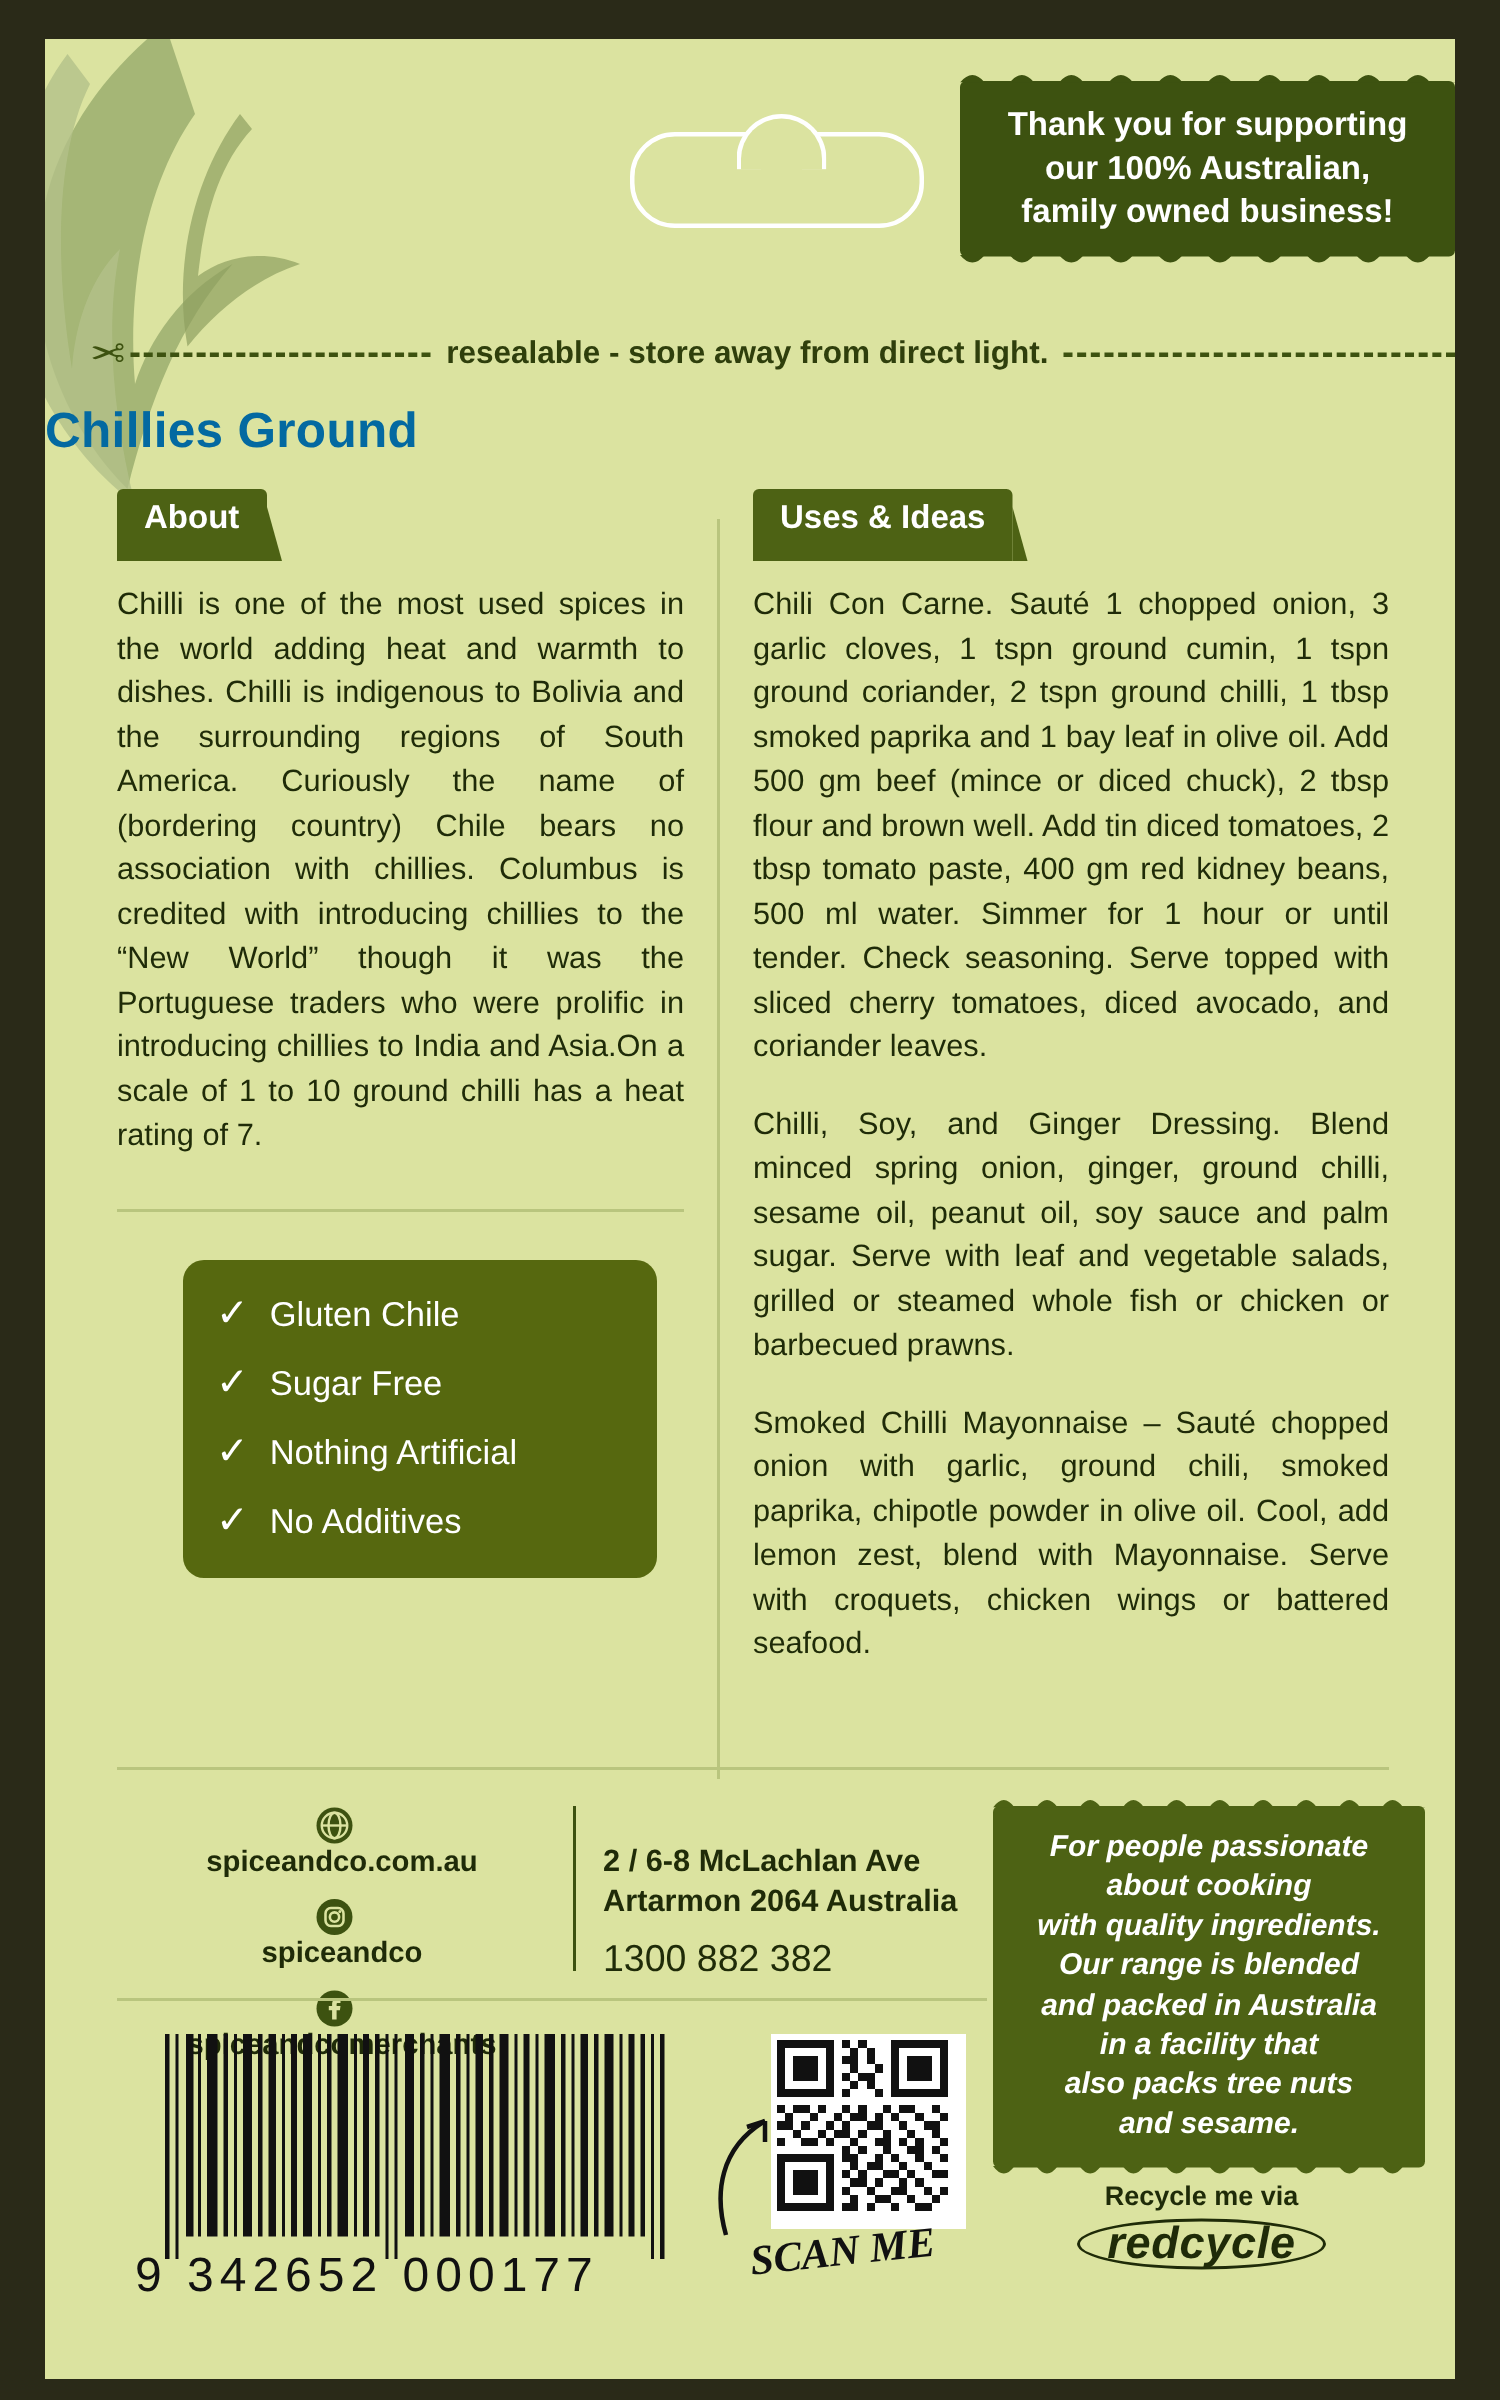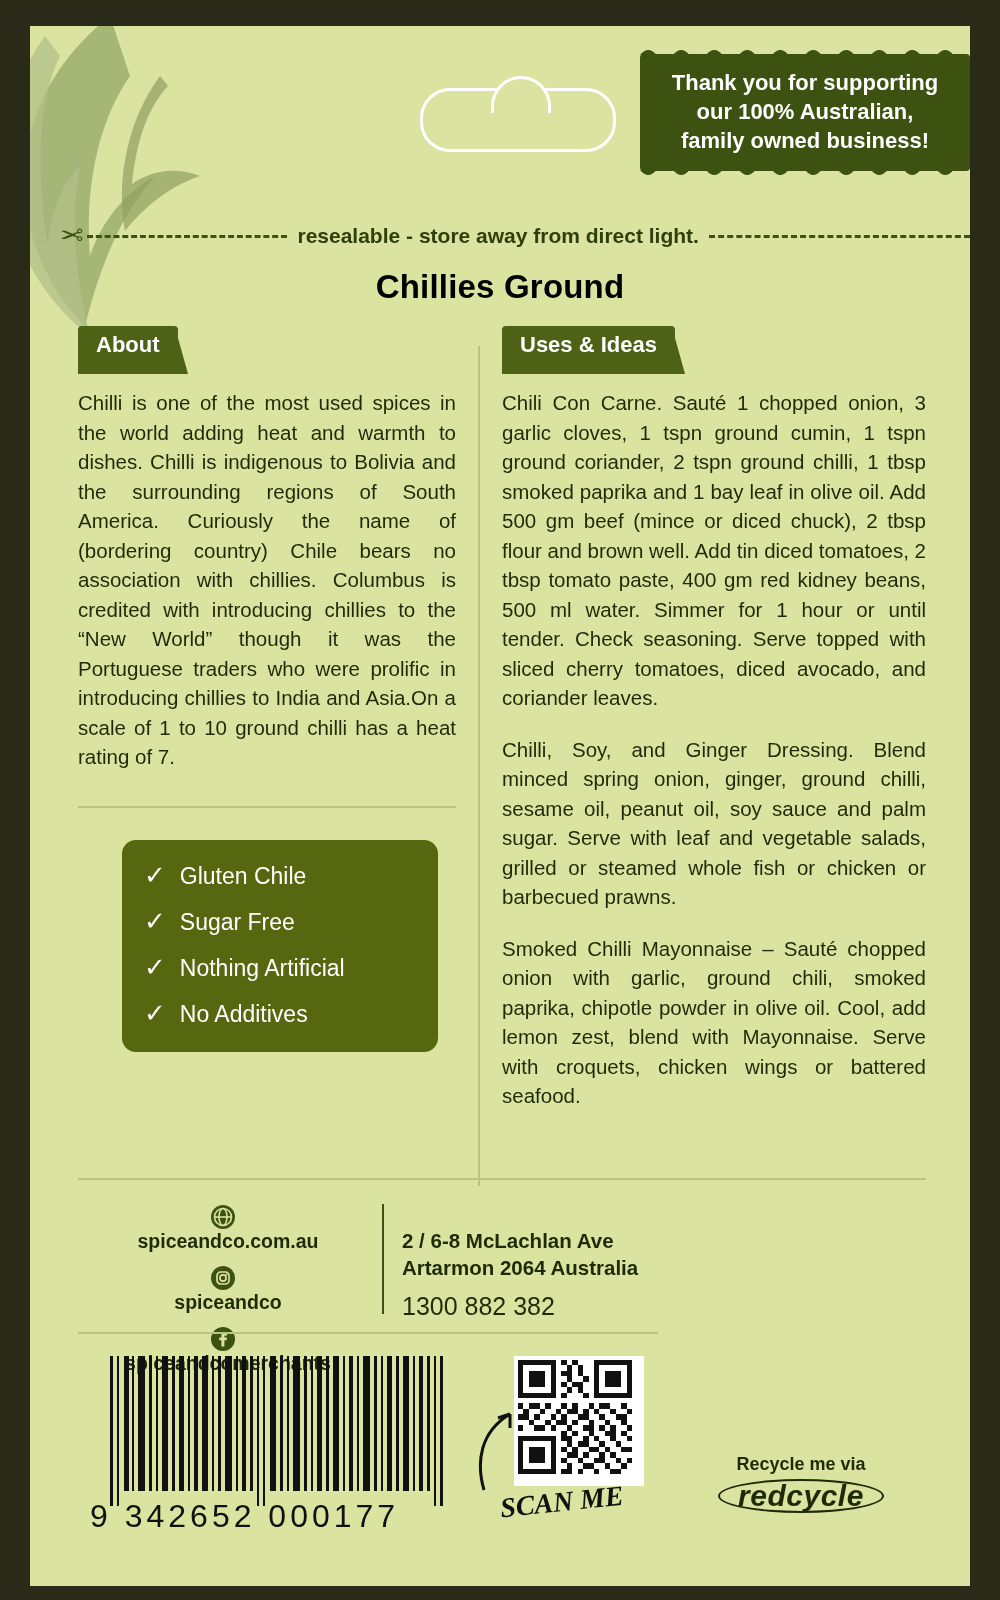--- a/index.html
+++ b/index.html
@@ -114,24 +114,23 @@
     font-size: 21px;
     font-weight: bold;
     color: #2f3f0c;
     white-space: nowrap;
   }
 
   .product-title {
     position: absolute;
     left: 0; right: 0;
     top: 242px;
-    text-align: center;
     font-size: 33px;
     font-weight: bold;
-    color: #000000;
+    color: #0369a1;
     letter-spacing: 0.2px;
   }
 
   
   .cols {
     position: absolute;
     left: 48px;
     top: 300px;
     width: 848px;
     display: flex;
@@ -483,20 +482,36 @@
     </div>
 
     <div class="v-sep"></div>
 
     <div class="address">
       <div>2 / 6-8 McLachlan Ave</div>
       <div>Artarmon 2064 Australia</div>
       <div class="phone">1300 882 382</div>
     </div>
 
+    <div class="passion">
+      <svg class="wave-top" viewBox="0 0 268 10" preserveAspectRatio="none" style="position:absolute;left:0;top:-9px;width:100%;height:10px;">
+        <path d="M0 10 Q6.7 0 13.4 10 T26.8 10 T40.2 10 T53.6 10 T67 10 T80.4 10 T93.8 10 T107.2 10 T120.6 10 T134 10 T147.4 10 T160.8 10 T174.2 10 T187.6 10 T201 10 T214.4 10 T227.8 10 T241.2 10 T254.6 10 T268 10 L268 10 L0 10 Z" fill="#4d6214"></path>
+      </svg>
+      <div style="white-space:pre-line;">For people passionate
+about cooking
+with quality ingredients.
+Our range is blended
+and packed in Australia
+in a facility that
+also packs tree nuts
+and sesame.</div>
+      <svg class="wave-bot" viewBox="0 0 268 10" preserveAspectRatio="none" style="position:absolute;left:0;bottom:-9px;width:100%;height:10px;">
+        <path d="M0 0 Q6.7 10 13.4 0 T26.8 0 T40.2 0 T53.6 0 T67 0 T80.4 0 T93.8 0 T107.2 0 T120.6 0 T134 0 T147.4 0 T160.8 0 T174.2 0 T187.6 0 T201 0 T214.4 0 T227.8 0 T241.2 0 T254.6 0 T268 0 L268 0 L0 0 Z" fill="#4d6214"></path>
+      </svg>
+    </div>
 
     <div class="footer-rule2"></div>
 
     <div class="barcode-wrap">
       <svg class="barcode" viewBox="0 0 350 150" preserveAspectRatio="none">
         <g fill="#111">
           <rect x="2" y="0" width="3" height="150"></rect>
           <rect x="9" y="0" width="2" height="150"></rect>
           <rect x="16" y="0" width="5" height="135"></rect>
           <rect x="24" y="0" width="2" height="135"></rect>

